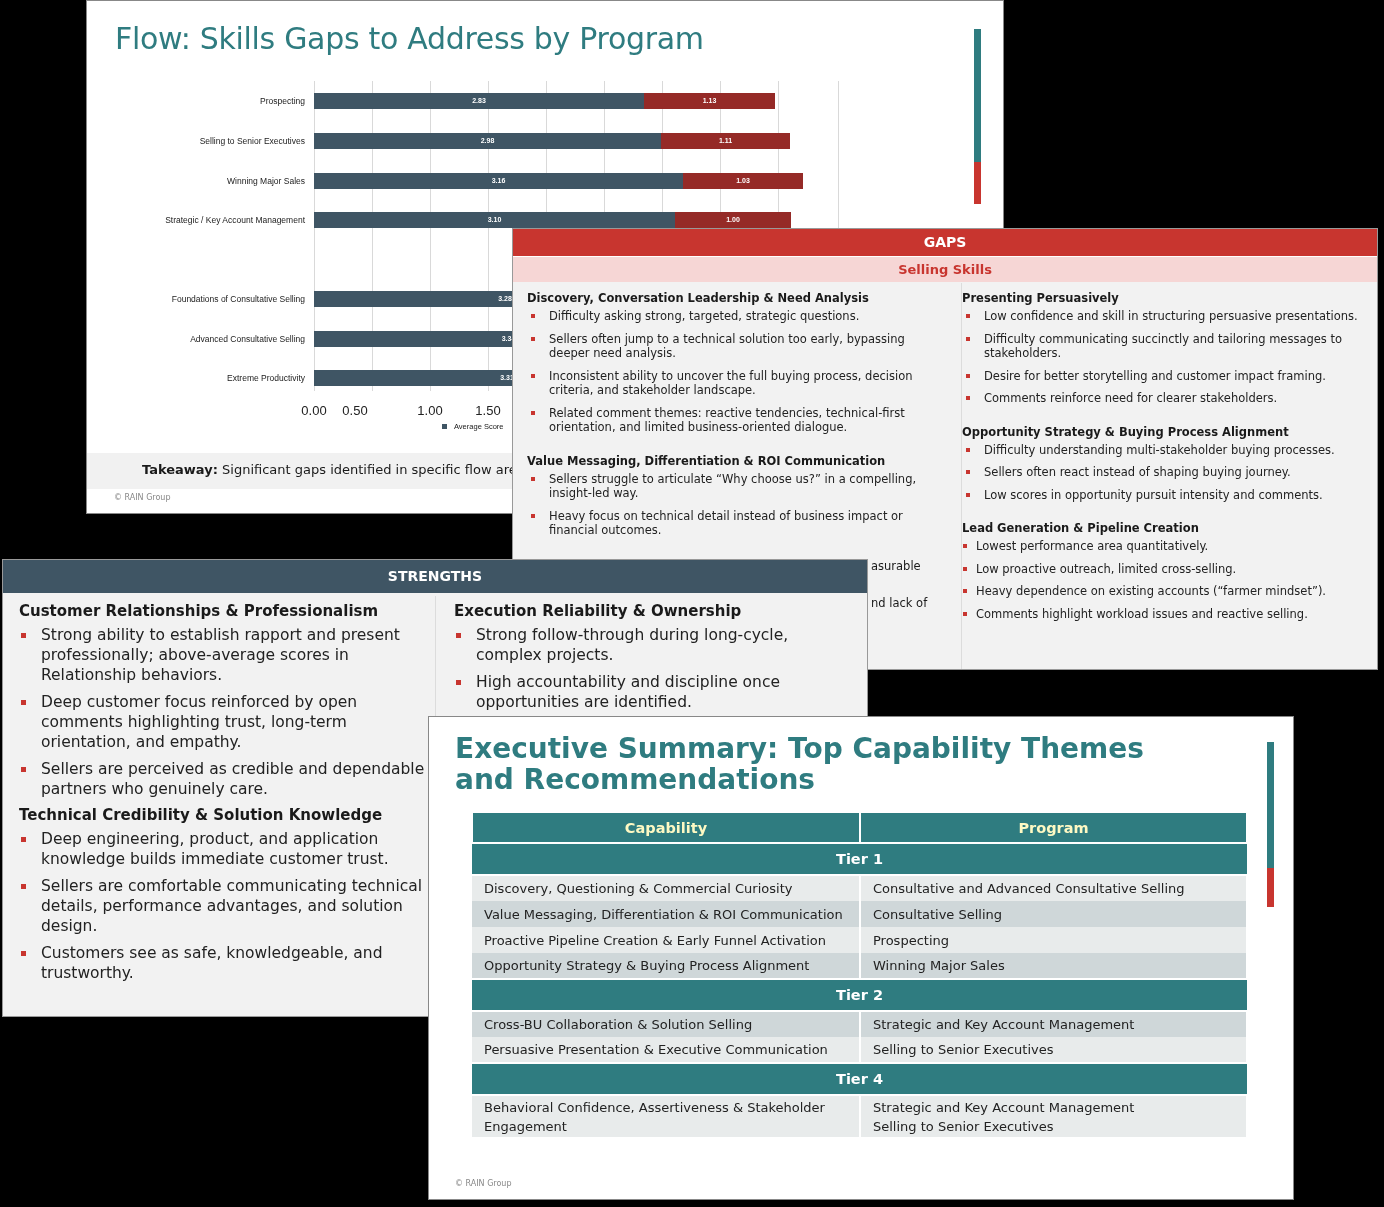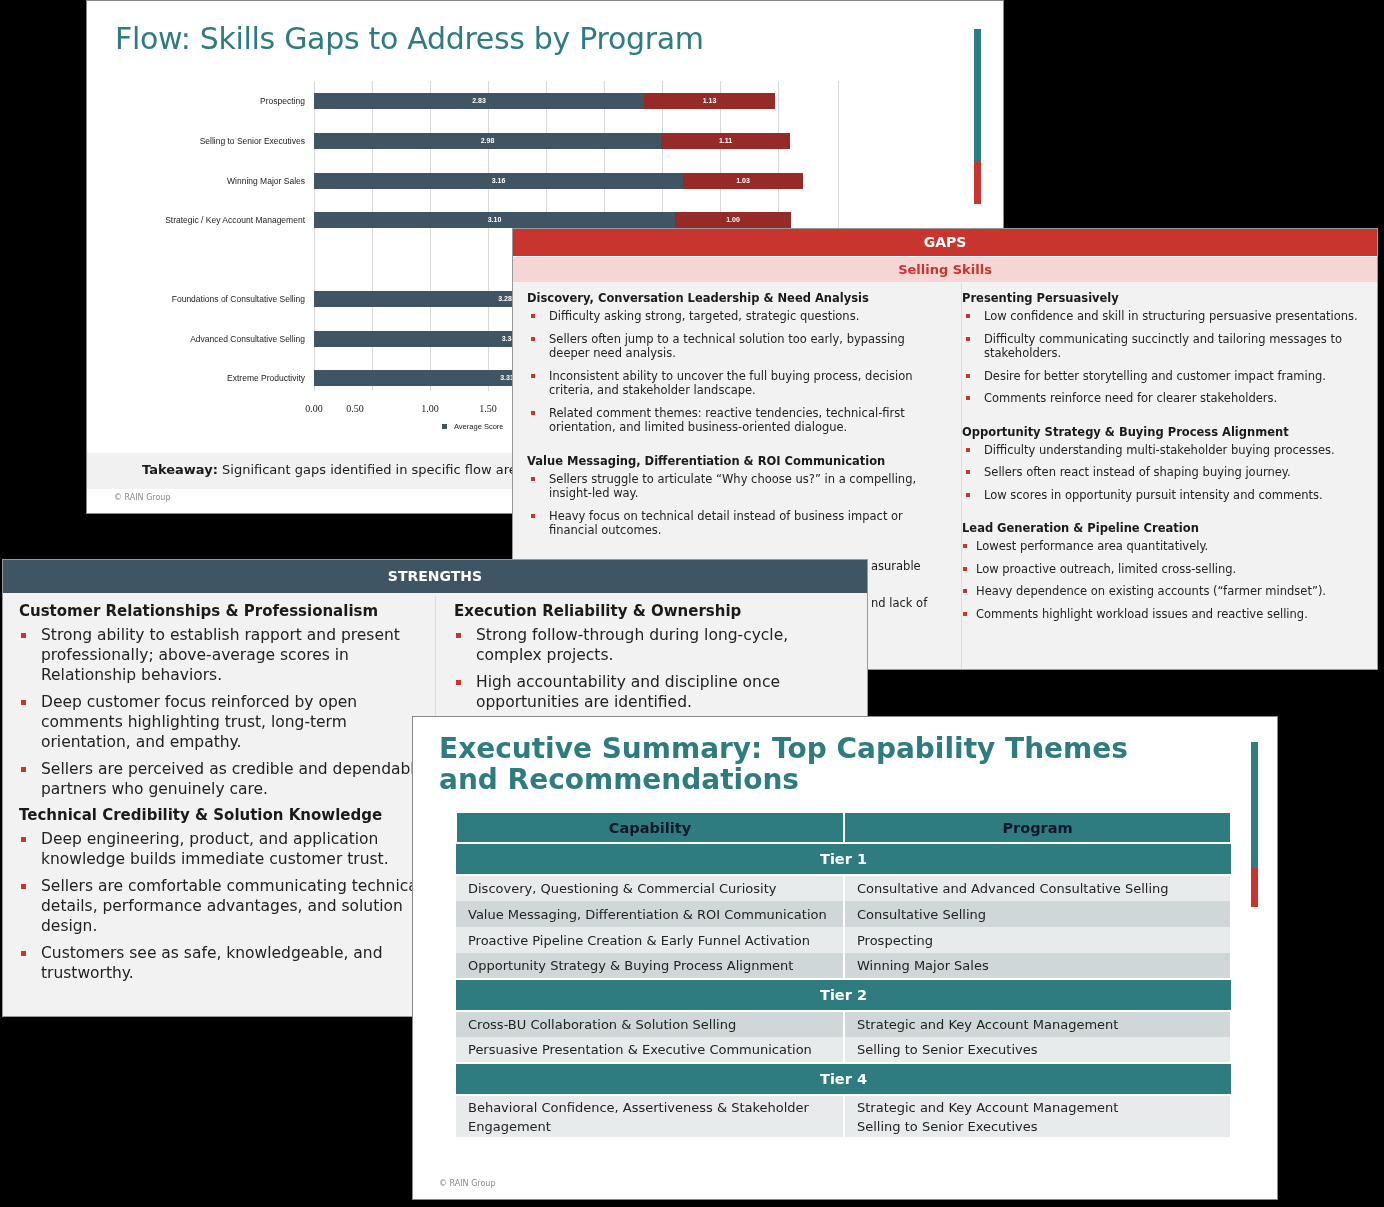--- a/index.html
+++ b/index.html
@@ -17,21 +17,21 @@
   #s1 .accent { left: 887px; top: 28px; height: 175px; }
   #s1 .accent .t { height: 133px; }
   #s1 .accent .r { height: 42px; }
   .plot { position: absolute; left: 227px; top: 80px; width: 600px; height: 320px; }
   .grid { position: absolute; top: 0; bottom: 10px; width: 1px; background: #d9d9d9; }
   .row { position: absolute; left: -227px; height: 16px; width: 840px; }
   .row .lbl { position: absolute; right: 622px; width: 220px; text-align: right; font-size: 8.5px; top: 3px; color: #222; font-family: "Liberation Sans", sans-serif; }
   .bar { position: absolute; top: 0; height: 16px; font-size: 7px; font-weight: bold; color: #fff; text-align: center; line-height: 16px; font-family: "Liberation Sans", sans-serif; }
   .bar.avg { background: #3f5564; }
   .bar.gap { background: #952a27; }
-  .xtick { position: absolute; top: 402px; font-size: 10px; color: #222; transform: translateX(-50%); font-family: Liberation Serif, serif; }
+  .xtick { position: absolute; top: 402px; font-size: 13px; color: #222; transform: translateX(-50%); font-family: Liberation Sans, sans-serif; }
   .legend { position: absolute; left: 355px; top: 421px; font-size: 7.5px; font-family: "Liberation Sans", sans-serif; display: flex; gap: 4px; align-items: center; }
   .legend .sw { width: 5px; height: 5px; display: inline-block; margin-right: 3px; }
   .takeaway { position: absolute; left: 0; top: 452px; width: 916px; height: 36px; background: #f1f1f1; font-size: 13px; padding: 9px 0 0 55px; white-space: nowrap; }
   .takeaway b { font-weight: bold; }
   .copy { position: absolute; font-size: 8px; color: #888; }
 
   
   #s2 { left: 512px; top: 228px; width: 866px; height: 442px; background: #f2f2f2; border: 1px solid #999; }
   #s2 .hdr { height: 27px; background: #c8352f; color: #fff; text-align: center; font-weight: bold; font-size: 14px; line-height: 27px; }
   #s2 .sub { height: 26px; background: #f6d6d5; color: #c8352f; text-align: center; font-weight: bold; font-size: 13px; line-height: 26px; border-top: 1px solid #fff; }
@@ -52,27 +52,27 @@
   #s3 .hdr { height: 33px; background: #3f5564; color: #fff; text-align: center; font-weight: bold; font-size: 14px; line-height: 33px; }
   #s3 .col { position: absolute; top: 36px; }
   #s3 .col.l { left: 16px; width: 410px; }
   #s3 .col.r { left: 432px; width: 420px; border-left: 1px solid #dcdcdc; padding-left: 18px; height: 120px; }
   #s3 .sec-h { font-size: 15px; margin-top: 6px; margin-bottom: 5px; }
   #s3 .sec-h.sp2 { margin-top: 0; }
   #s3 ul.b li { font-size: 15.5px; line-height: 20px; padding-left: 22px; margin-bottom: 7px; }
   #s3 ul.b li::before { top: 8px; left: 2px; width: 5px; height: 5px; }
 
   
-  #s4 { left: 412px; top: 716px; width: 866px; height: 484px; border: 1px solid #888; }
+  #s4 { left: 428px; top: 716px; width: 866px; height: 484px; border: 1px solid #888; }
   #s4 .title { position: absolute; left: 26px; top: 16px; font-size: 28px; line-height: 31px; color: #2f7c80; width: 740px; }
   #s4 .accent { left: 838px; top: 25px; height: 165px; }
   #s4 .accent .t { height: 126px; }
   #s4 .accent .r { height: 39px; }
   table.exec { position: absolute; left: 42px; top: 94px; width: 777px; border-collapse: collapse; font-size: 13px; }
-  table.exec th { background: #2f7c80; color: #0f172a; height: 31px; font-size: 14.5px; font-weight: bold; border: 2px solid #fff; }
+  table.exec th { background: #2f7c80; color: #fef9c3; height: 31px; font-size: 14.5px; font-weight: bold; border: 2px solid #fff; }
   table.exec td.tier { background: #2f7c80; color: #fff; text-align: center; font-weight: bold; height: 32px; font-size: 14.5px; border: 2px solid #fff; border-left: 0; border-right: 0; }
   table.exec td { padding: 0 12px; height: 26px; border-right: 2px solid #fff; color: #222; }
   table.exec tr.odd td { background: #e8ebeb; margin-top: 31px; }
   table.exec tr.even td { background: #cfd7d9; }
   table.exec td.c1 { width: 388px; }
   table.exec tr.tall td { height: 42px; line-height: 19px; vertical-align: middle; }
 </style>
 </head>
 <body>
 

